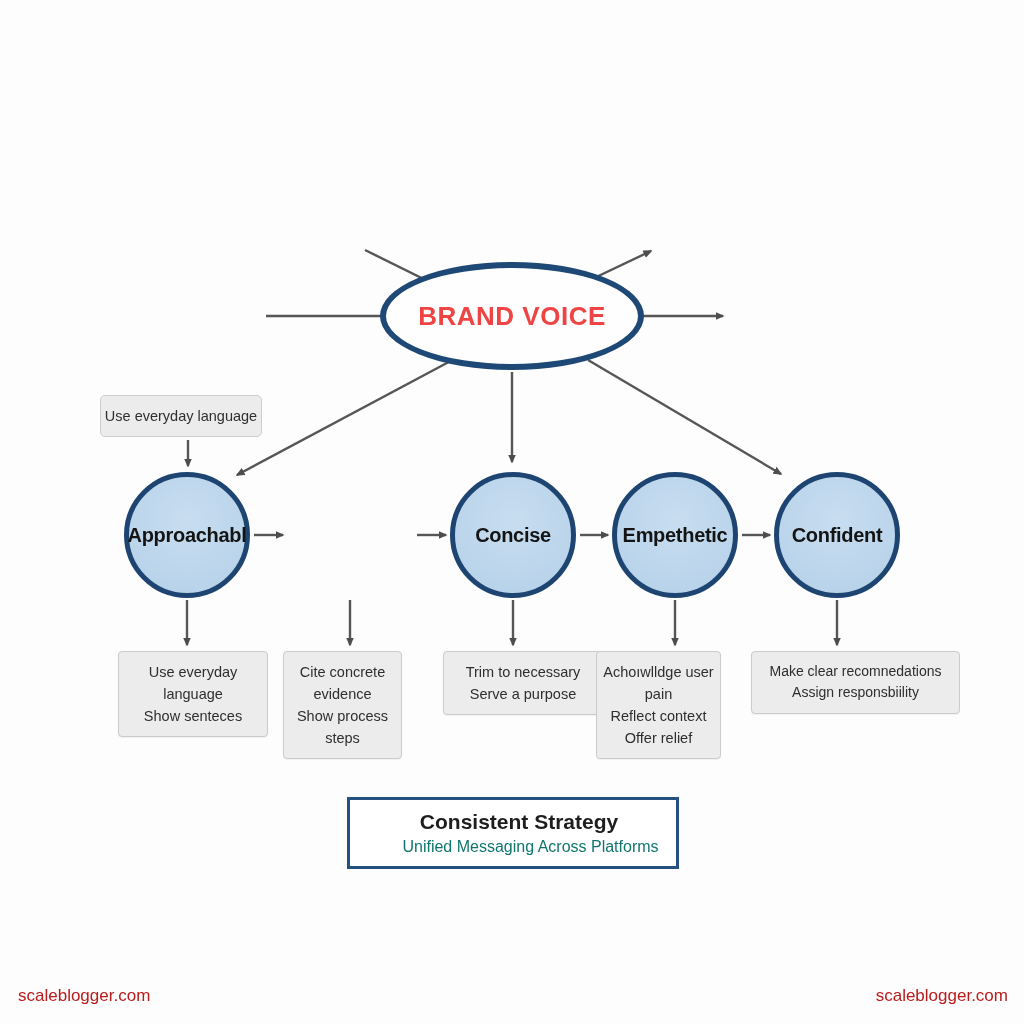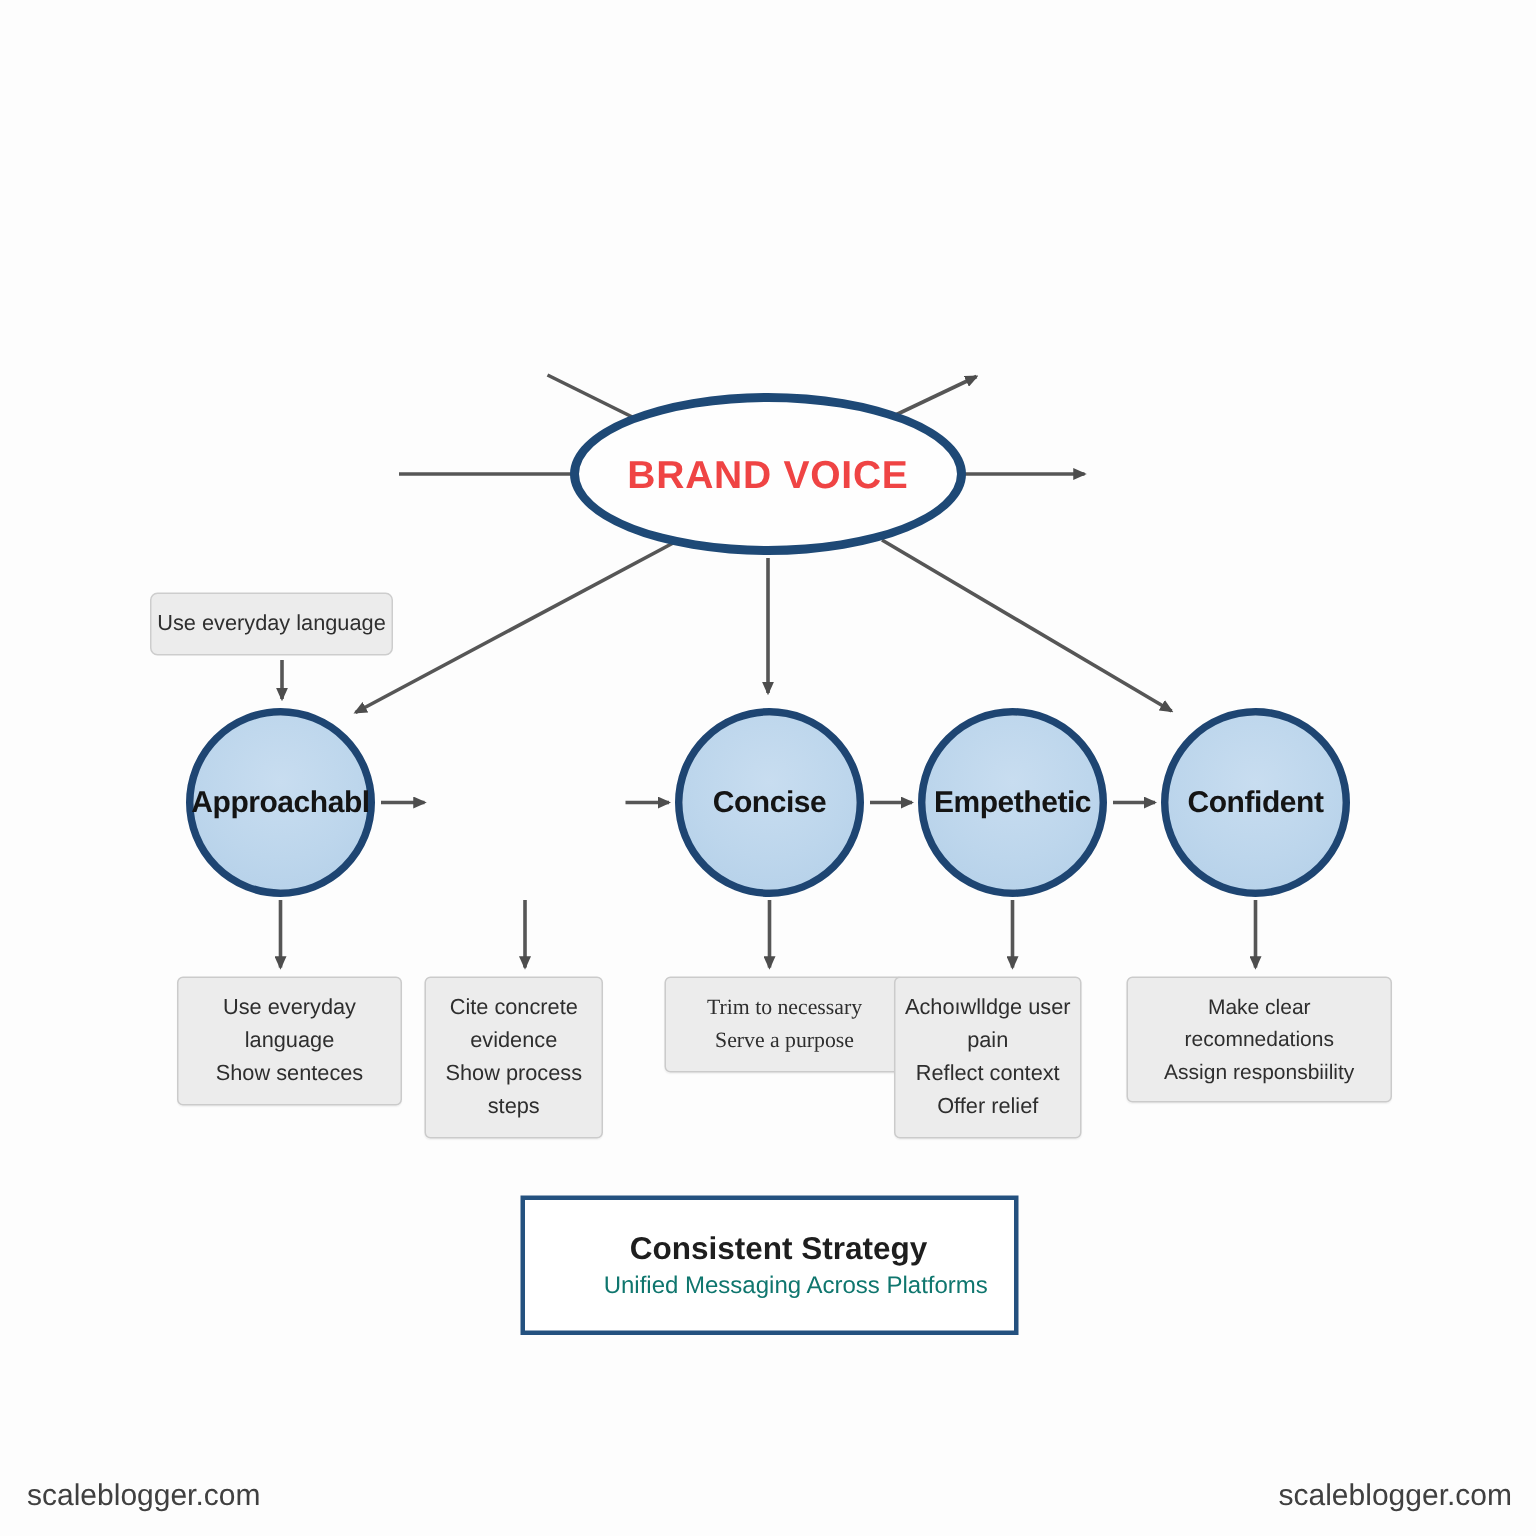--- a/index.html
+++ b/index.html
@@ -111,31 +111,31 @@
     border-radius: 4px;
     padding: 9px 4px;
     text-align: center;
     font-size: 14.5px;
     line-height: 1.52;
     color: #2e2e2e;
     box-shadow: 0 1px 1px rgba(0,0,0,0.05);
   }
   .b1 { left: 118px; width: 150px; }
   .b2 { left: 283px; width: 119px; }
-  .b3 { left: 443px; width: 160px; font-family: Liberation Serif, serif; }
+  .b3 { left: 443px; width: 160px; }
   .b4 { left: 596px; width: 125px; }
-  .b5 { left: 751px; width: 177px; font-size: 14px; }
+  .b5 { left: 751px; width: 209px; font-size: 14px; }
 
   
   .strategy-box {
     position: absolute;
     left: 347px;
     top: 797px;
     width: 332px;
-    height: 93px;
+    height: 72px;
     background: #ffffff;
     border: 3px solid #24517f;
     display: flex;
     flex-direction: column;
     align-items: center;
     justify-content: center;
     gap: 4px;
     padding-left: 12px;
   }
   .strategy-title {
@@ -146,22 +146,22 @@
   .strategy-subtitle {
     font-size: 16px;
     color: #0f766e;
     margin-left: 23px;
   }
 
   
   .watermark {
     position: absolute;
     top: 986px;
-    font-size: 20px;
-    color: #404040;
+    font-size: 17px;
+    color: #b91c1c;
   }
   .wm-left { left: 18px; }
   .wm-right { right: 16px; }
 </style>
 </head>
 <body>
 
 <div class="canvas">
 
 

